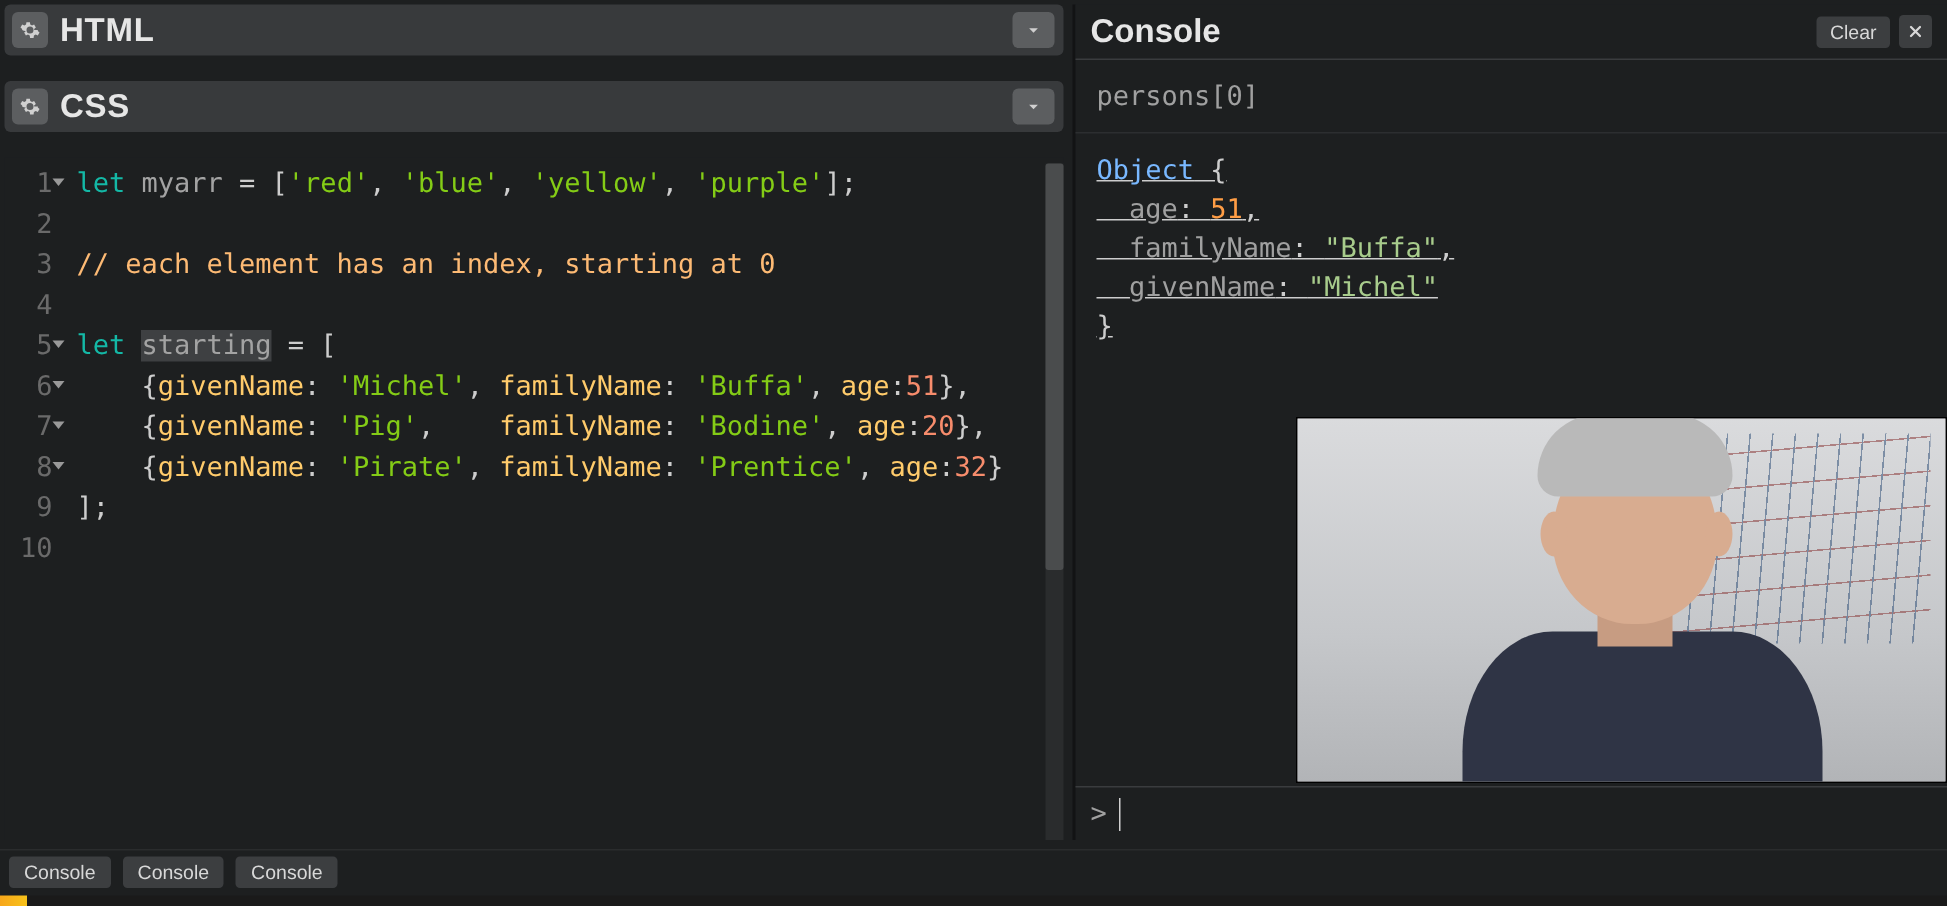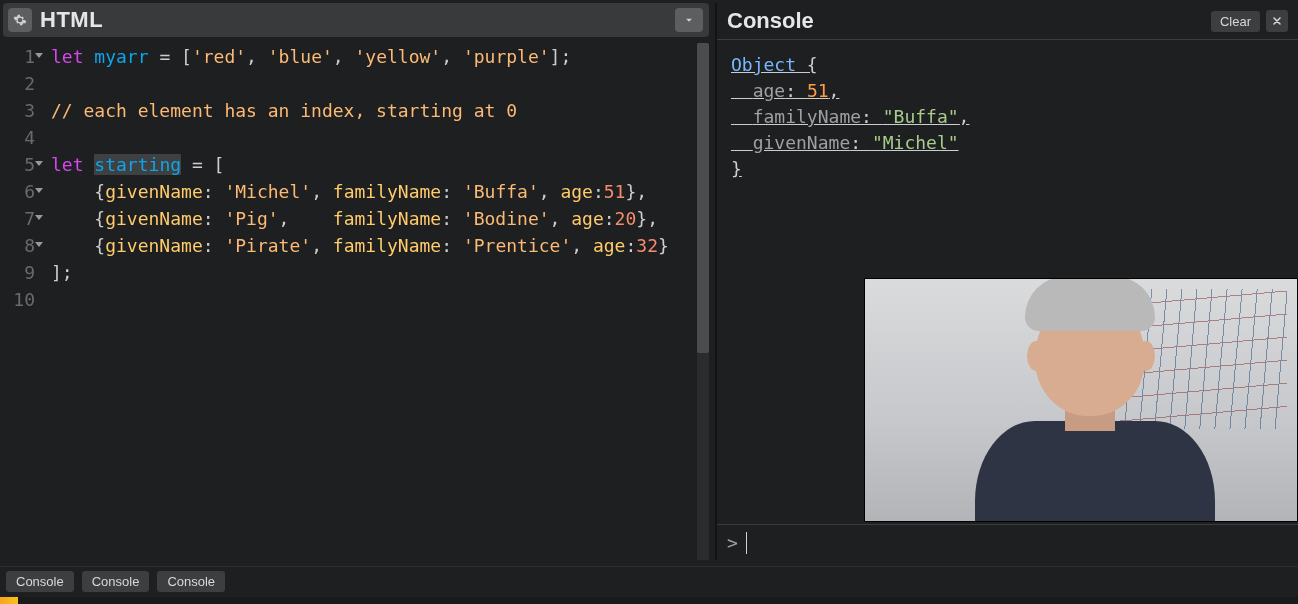--- a/index.html
+++ b/index.html
@@ -15,21 +15,21 @@
   .main {
     display: flex;
     height: 560px;
     gap: 6px;
     padding: 3px 0 0 3px;
   }
   .left {
     width: 706px;
     display: flex;
     flex-direction: column;
-    gap: 2px;
+    gap: 17px;
   }
   .panel-header {
     display: flex;
     align-items: center;
     background: #383a3c;
     height: 34px;
     border-radius: 4px;
     position: relative;
   }
   .panel-header .gear-wrap {
@@ -90,25 +90,25 @@
     border-left: 4px solid transparent;
     border-right: 4px solid transparent;
   }
   .code {
     flex: 1;
     font-size: 18px;
     line-height: 27px;
     white-space: pre;
     padding-left: 10px;
   }
-  .kw   { color: #d946ef; } 
-  .ident{ color: #0ea5e9; }
+  .kw   { color: #14b8a6; } 
+  .ident{ color: #a3a3a3; }
   .op   { color: #cdcdcd; }
   .punc { color: #cdcdcd; }
-  .str  { color: #fdba74; }
+  .str  { color: #84cc16; }
   .num  { color: #f78c6c; }
   .prop { color: #ffcb6b; }
   .comm { color: #fdba74; }
   .hl   { background: #3e4042; }
   .scrollbar {
     width: 12px;
     background: #2a2c2d;
     height: 100%;
   }
   .scrollbar .thumb {
@@ -327,20 +327,33 @@
           </svg>
       </span>
       <span class="title">HTML</span>
       <span class="chevron">
         <svg class="chev-icon" width="14" height="14" viewBox="0 0 24 24">
             <path d="M7 10l5 5 5-5z"></path>
           </svg>
       </span>
     </div>
 
+    <div class="panel-header">
+      <span class="gear-wrap">
+        <svg class="gear-icon" width="14" height="14" viewBox="0 0 24 24">
+            <path d="M12 8a4 4 0 100 8 4 4 0 000-8zm9 4a7 7 0 01-.1 1.2l2 1.6-2 3.4-2.4-1a7 7 0 01-2 1.2l-.4 2.6h-4l-.4-2.6a7 7 0 01-2-1.2l-2.4 1-2-3.4 2-1.6A7 7 0 013 12a7 7 0 01.1-1.2l-2-1.6 2-3.4 2.4 1a7 7 0 012-1.2L7.9 3h4l.4 2.6a7 7 0 012 1.2l2.4-1 2 3.4-2 1.6c.07.4.1.8.1 1.2z"></path>
+          </svg>
+      </span>
+      <span class="title">CSS</span>
+      <span class="chevron">
+        <svg class="chev-icon" width="14" height="14" viewBox="0 0 24 24">
+            <path d="M7 10l5 5 5-5z"></path>
+          </svg>
+      </span>
+    </div>
 
 
     <div class="code-area">
       <div class="gutter">
         <div class="fold">1</div>
         <div>2</div>
         <div>3</div>
         <div>4</div>
         <div class="fold">5</div>
         <div class="fold">6</div>
@@ -369,20 +382,23 @@
     <div class="console-header">
       <span class="ctitle">Console</span>
       <button class="clear-btn">Clear</button>
       <button class="close-btn">
         <svg width="12" height="12" viewBox="0 0 24 24">
             <path d="M18 6L6 18M6 6l12 12" stroke="#d8d8d8" stroke-width="3" stroke-linecap="round"></path>
           </svg>
       </button>
     </div>
     <div class="console-body">
+      <div class="cmd-row">
+        <span>persons[0]</span>
+      </div>
       <div class="out-row">
 <span class="obj">Object</span><span class="brace"> {</span><br>
 &nbsp;&nbsp;<span class="okey">age</span><span class="brace">: </span><span class="oval-num">51</span><span class="brace">,</span><br>
 &nbsp;&nbsp;<span class="okey">familyName</span><span class="brace">: </span><span class="oval-str">"Buffa"</span><span class="brace">,</span><br>
 &nbsp;&nbsp;<span class="okey">givenName</span><span class="brace">: </span><span class="oval-str">"Michel"</span><br>
 <span class="brace">}</span>
       </div>
       <div class="prompt-row">
         <span class="caret">&gt;</span>
         <span class="cursor"></span>

